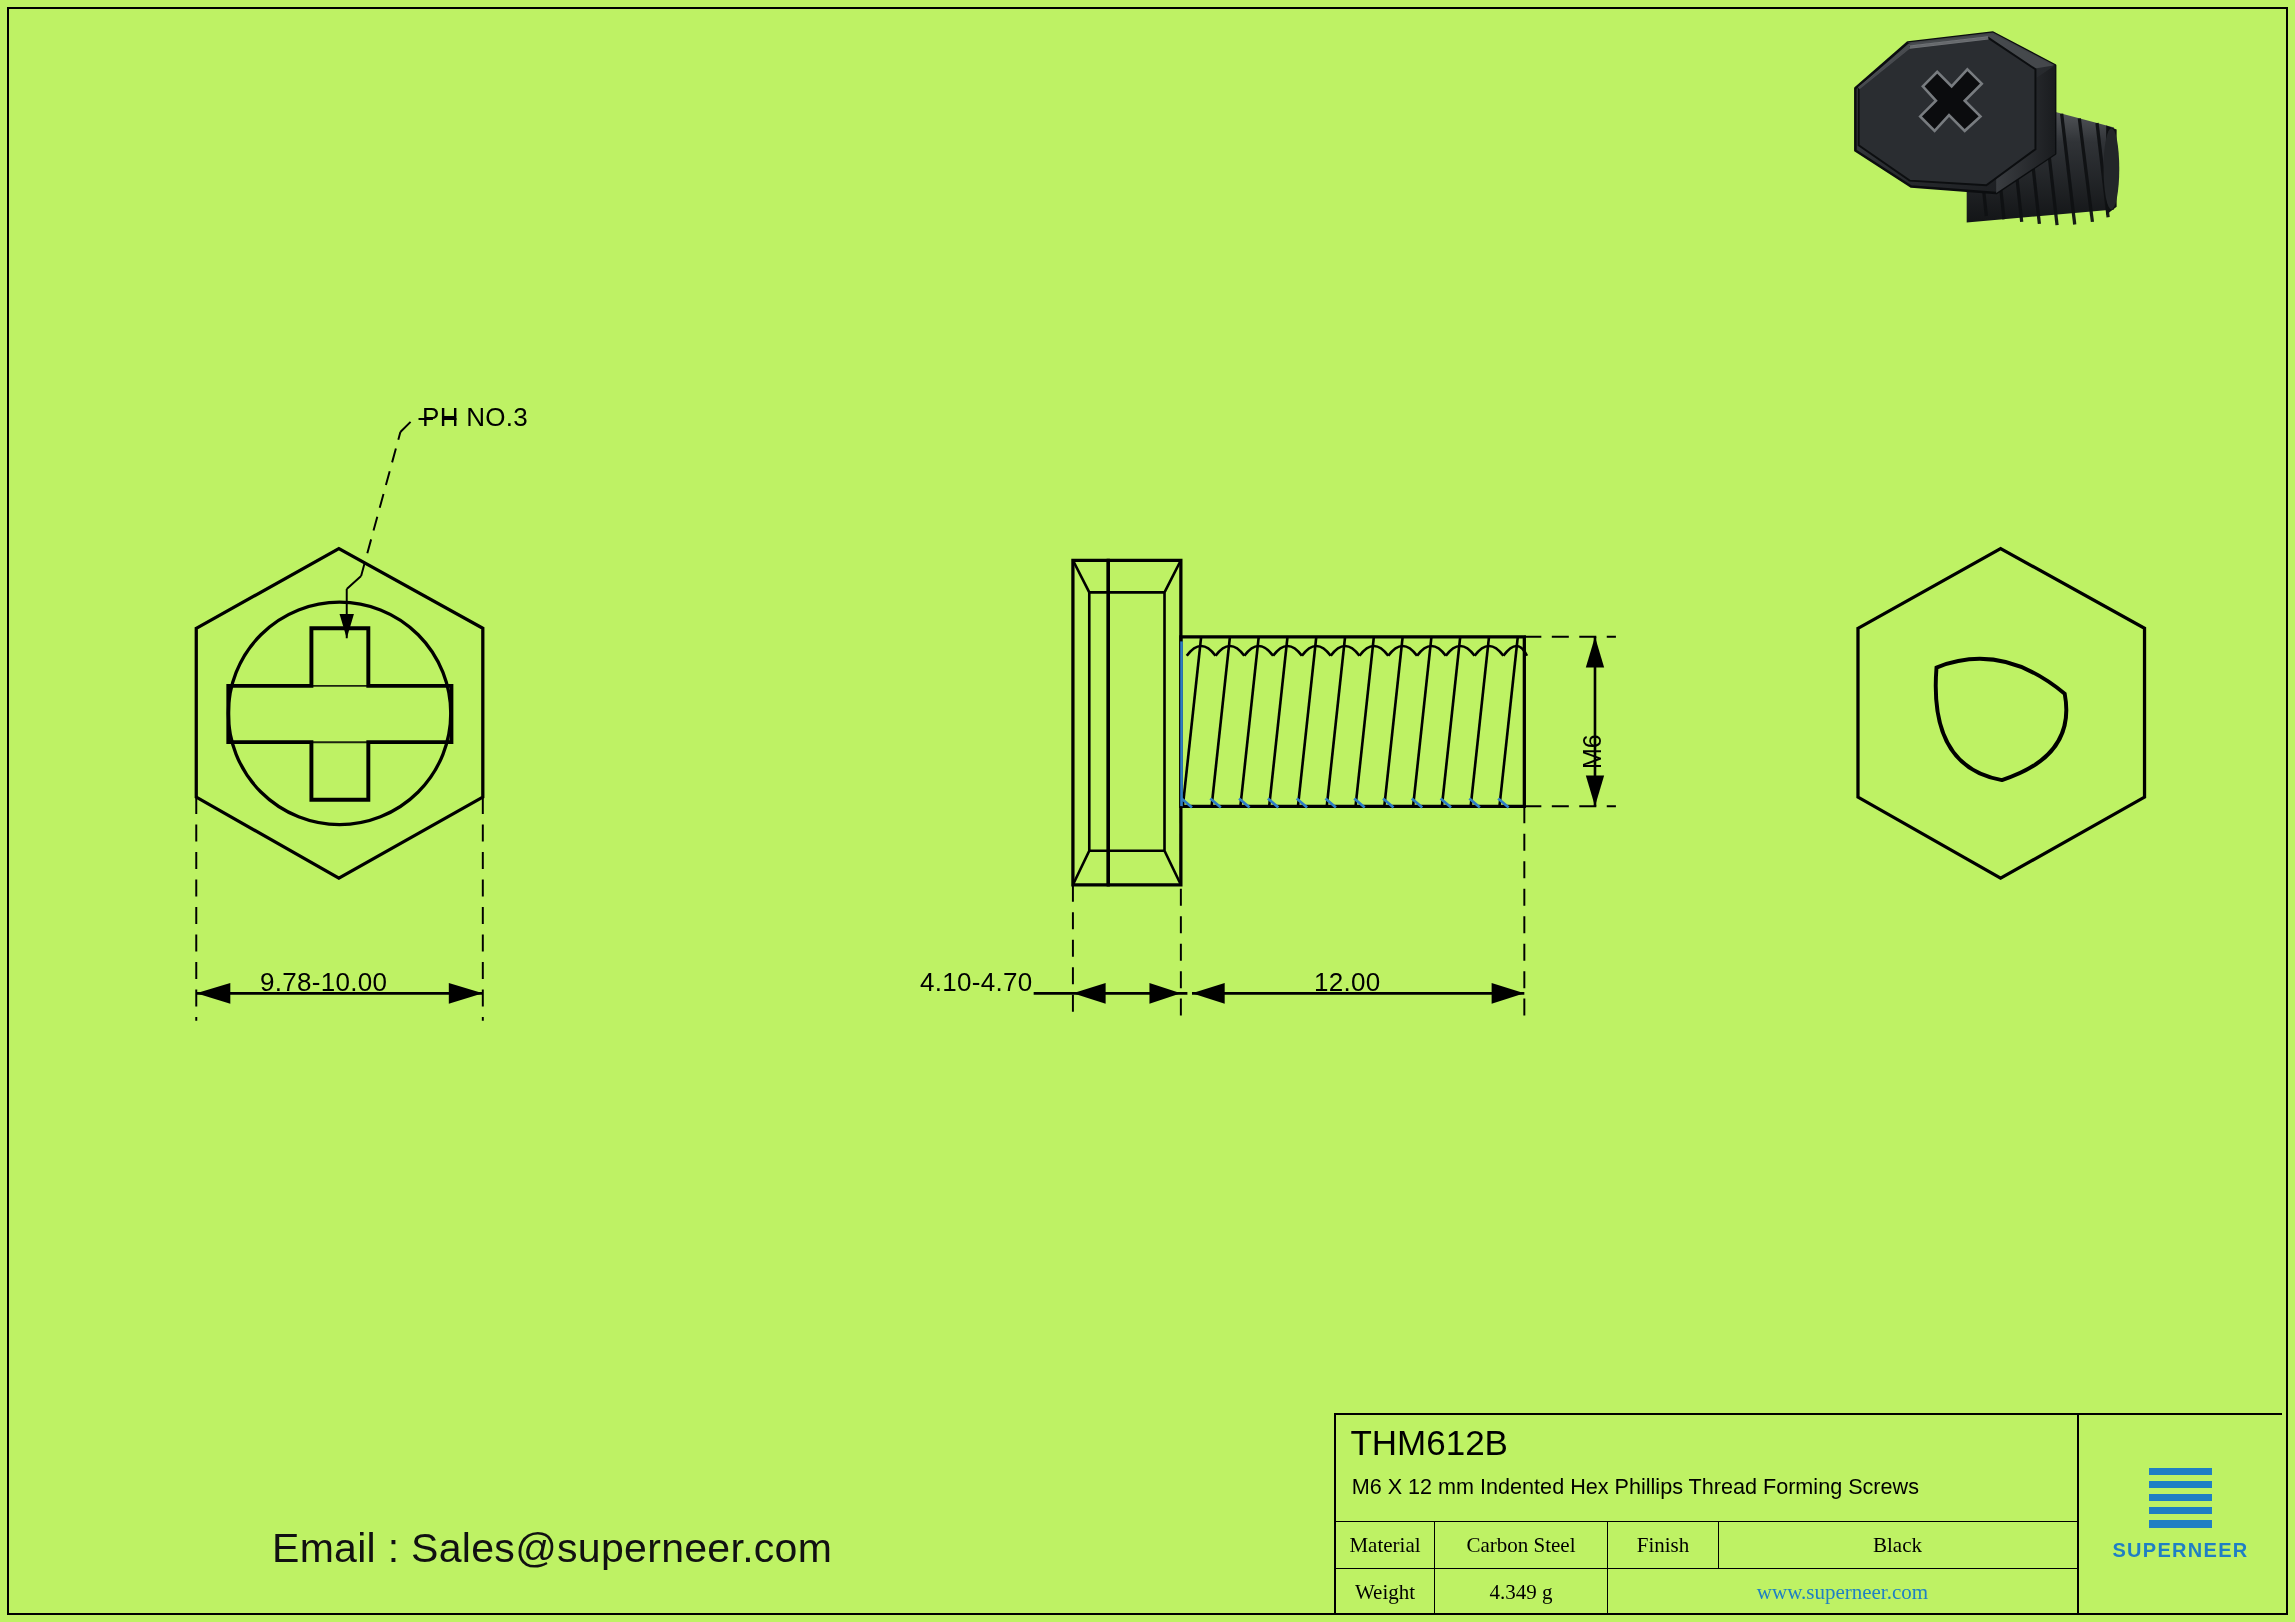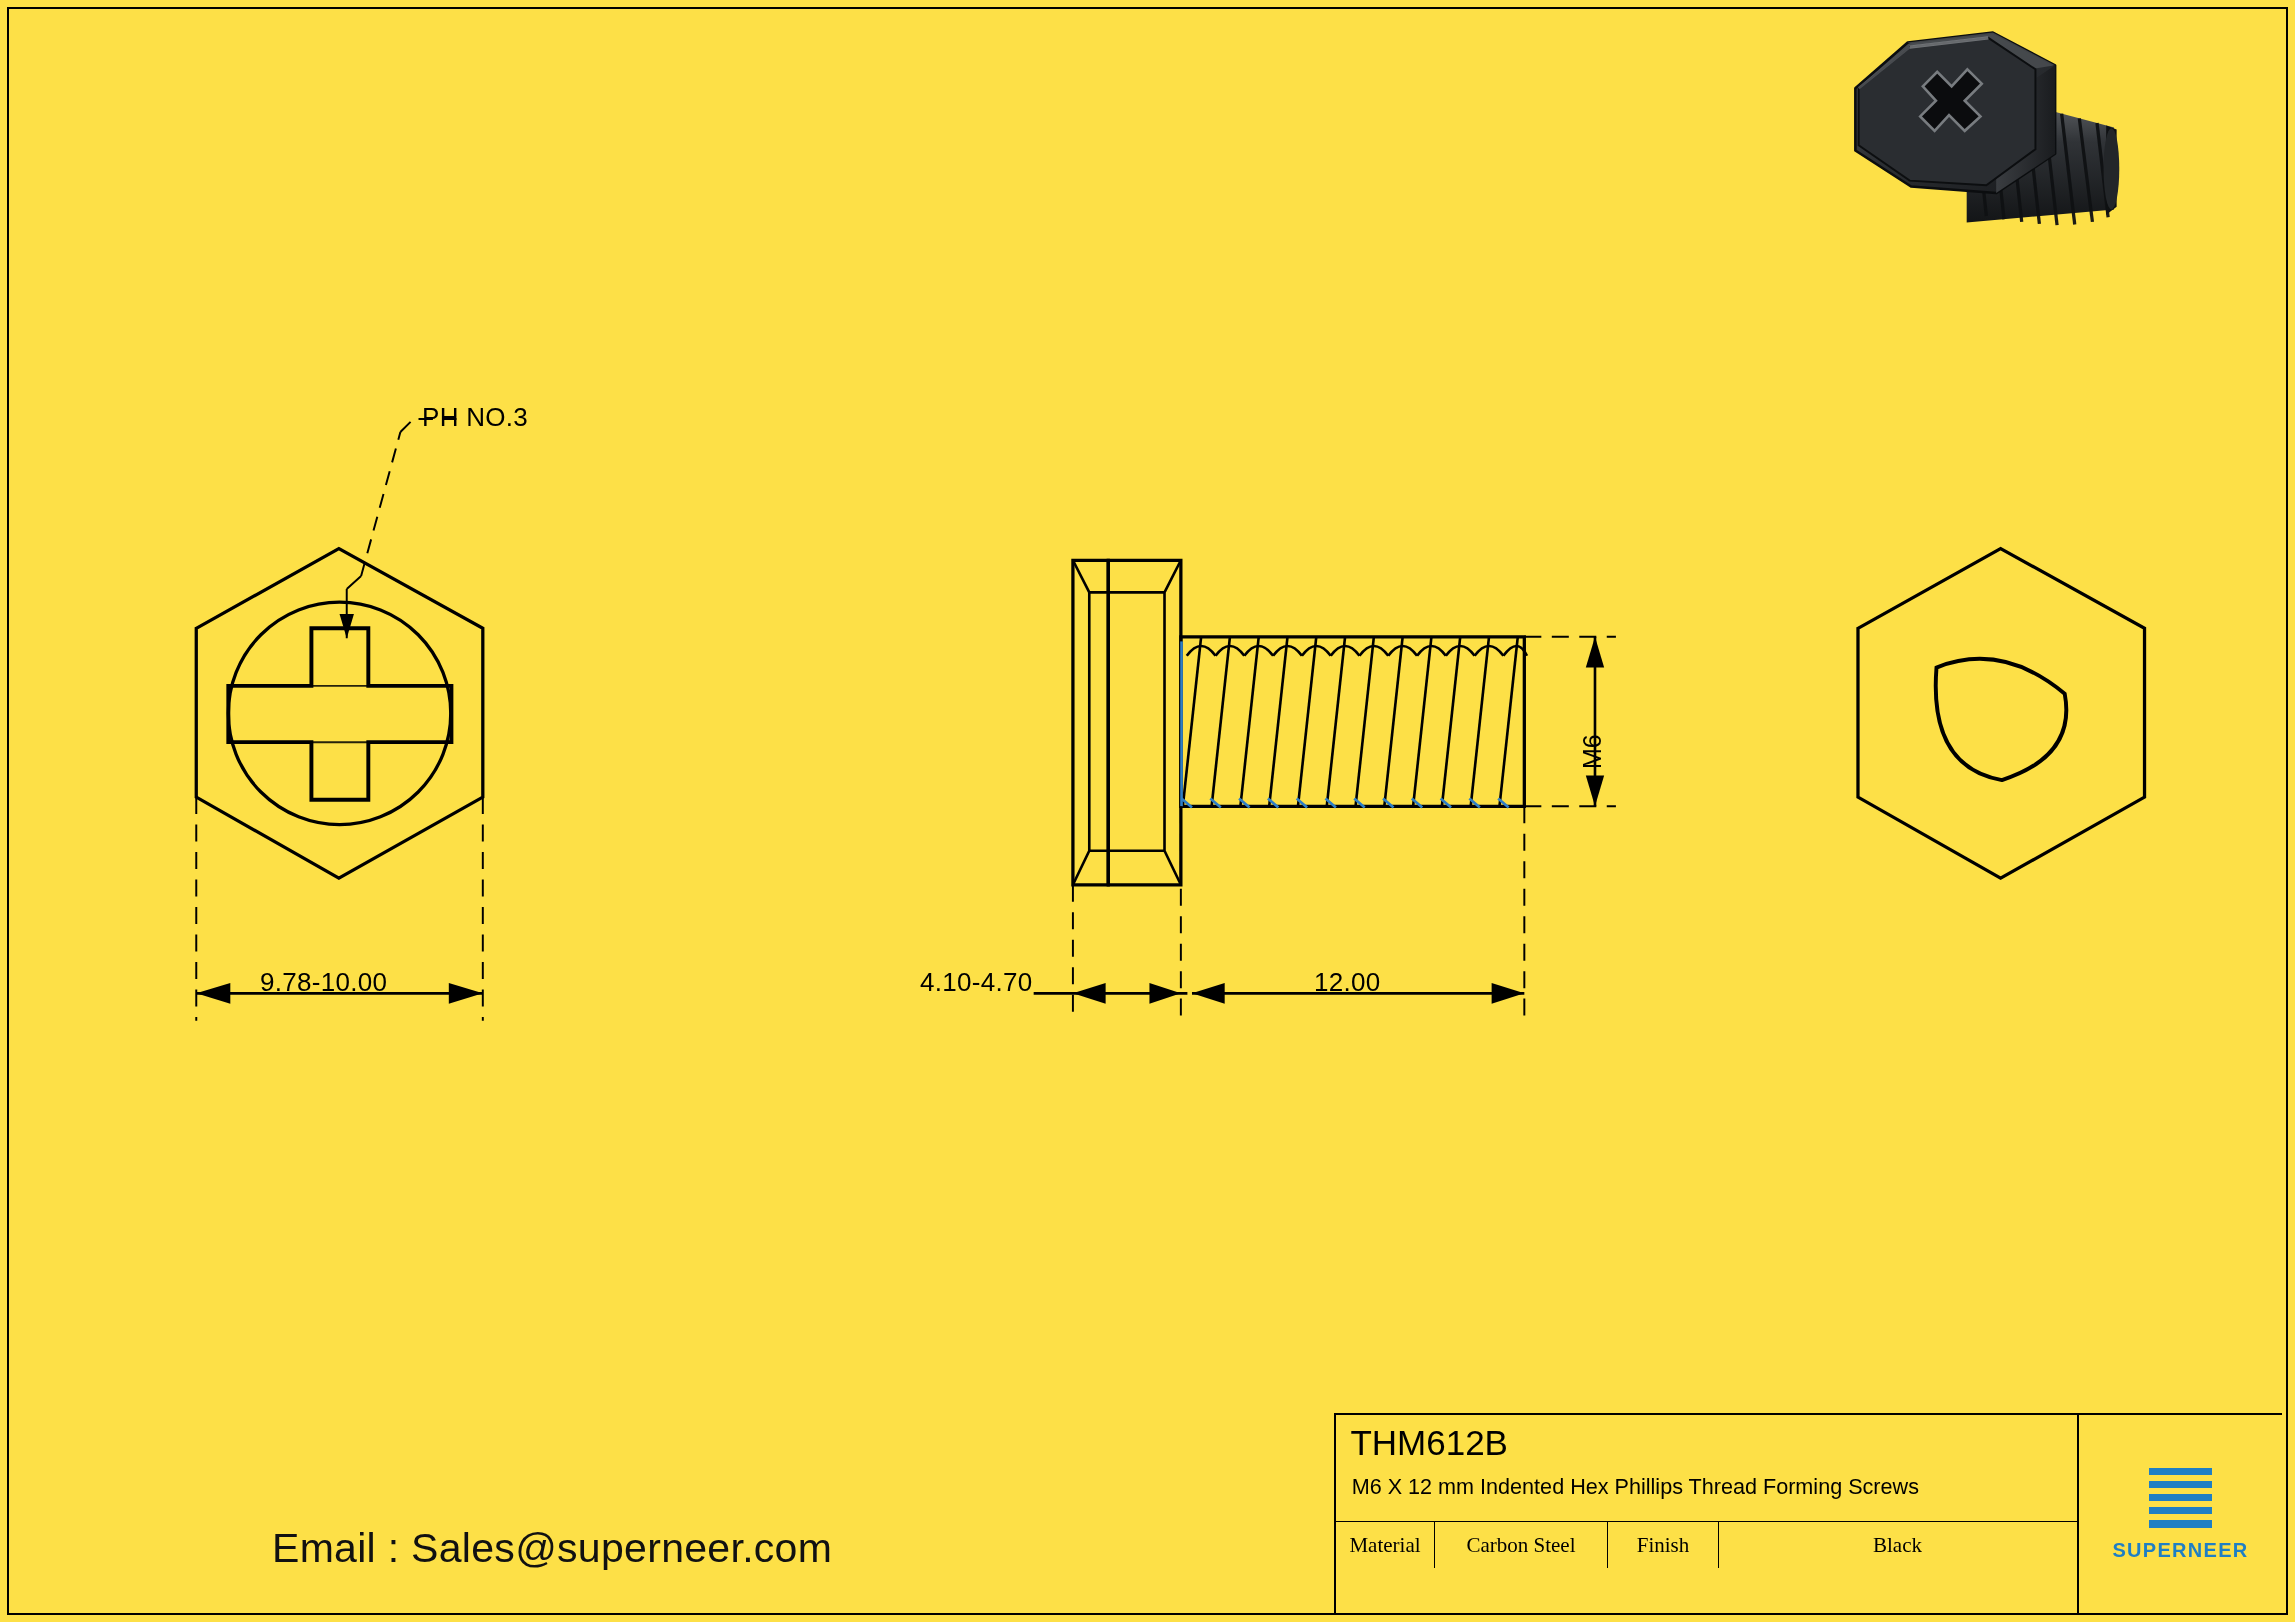--- a/index.html
+++ b/index.html
@@ -7,21 +7,21 @@
     padding: 0;
     background: #ffffff;
   }
   body {
     font-family: "Liberation Sans", sans-serif;
   }
   #sheet {
     position: relative;
     width: 2295px;
     height: 1623px;
-    background: #fde047;
+    background: #bef264;
     overflow: hidden;
   }
   .frame {
     position: absolute;
     left: 6.5px;
     top: 6.5px;
     width: 2281px;
     height: 1608px;
     border: 2px solid #000000;
     box-sizing: border-box;
@@ -341,20 +341,25 @@
     <div class="tb-left">
       <div class="tb-code">THM612B</div>
       <div class="tb-desc">M6 X 12 mm Indented Hex Phillips Thread Forming Screws</div>
       <div class="tb-rows">
         <div class="tb-row">
           <div class="tb-cell c-label">Material</div>
           <div class="tb-cell c-value">Carbon Steel</div>
           <div class="tb-cell c-label2">Finish</div>
           <div class="tb-cell c-value2">Black</div>
         </div>
+        <div class="tb-row">
+          <div class="tb-cell c-label">Weight</div>
+          <div class="tb-cell c-value">4.349 g</div>
+          <div class="tb-cell c-wide link">www.superneer.com</div>
+        </div>
       </div>
     </div>
     <div class="tb-right">
       <div class="logo-wrap">
         <div class="logo-mark">
           <div class="logo-bar"></div>
           <div class="logo-bar"></div>
           <div class="logo-bar"></div>
           <div class="logo-bar"></div>
           <div class="logo-bar"></div>

